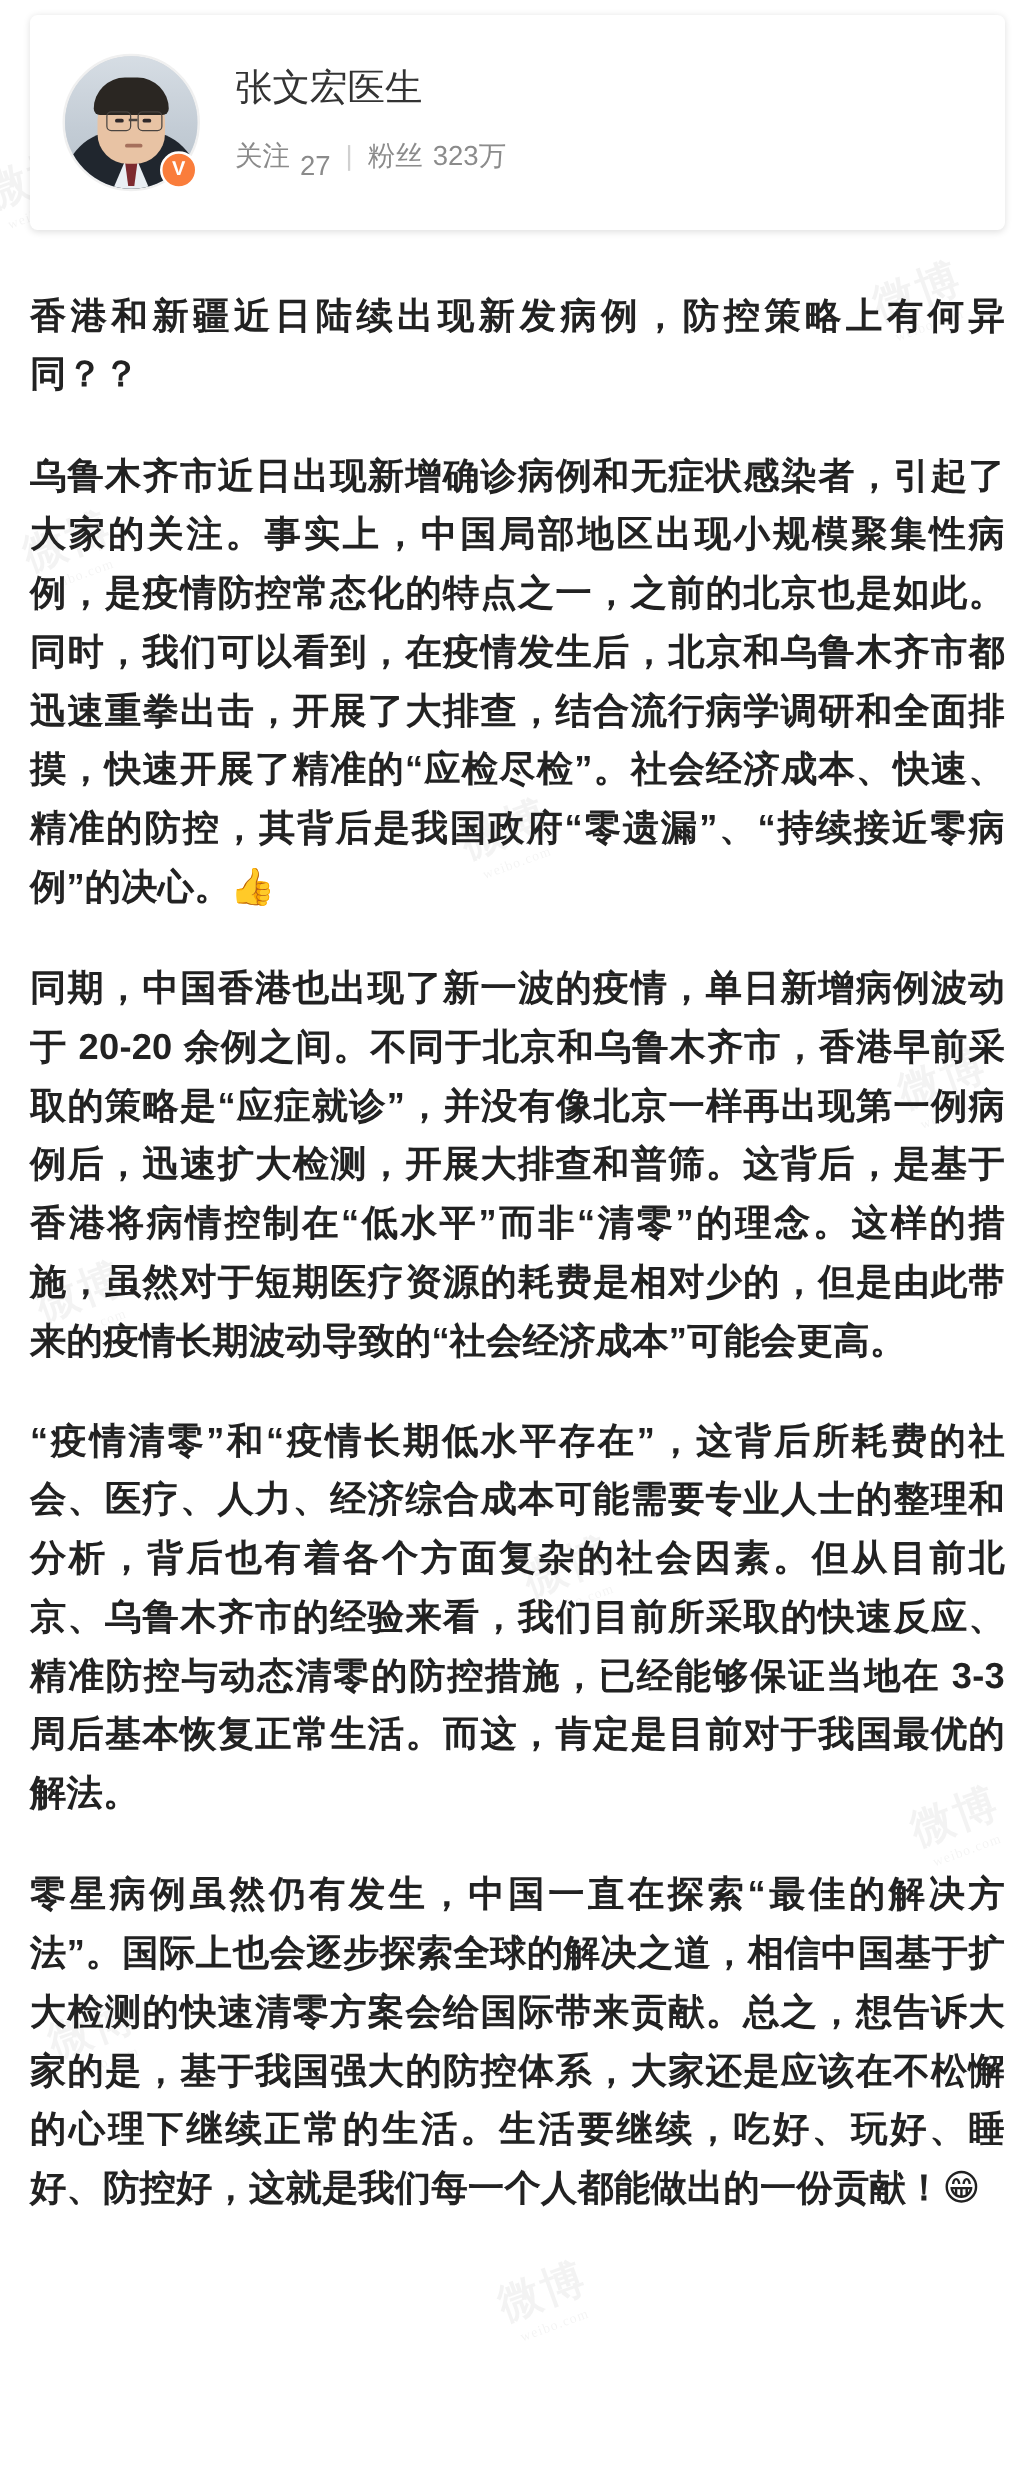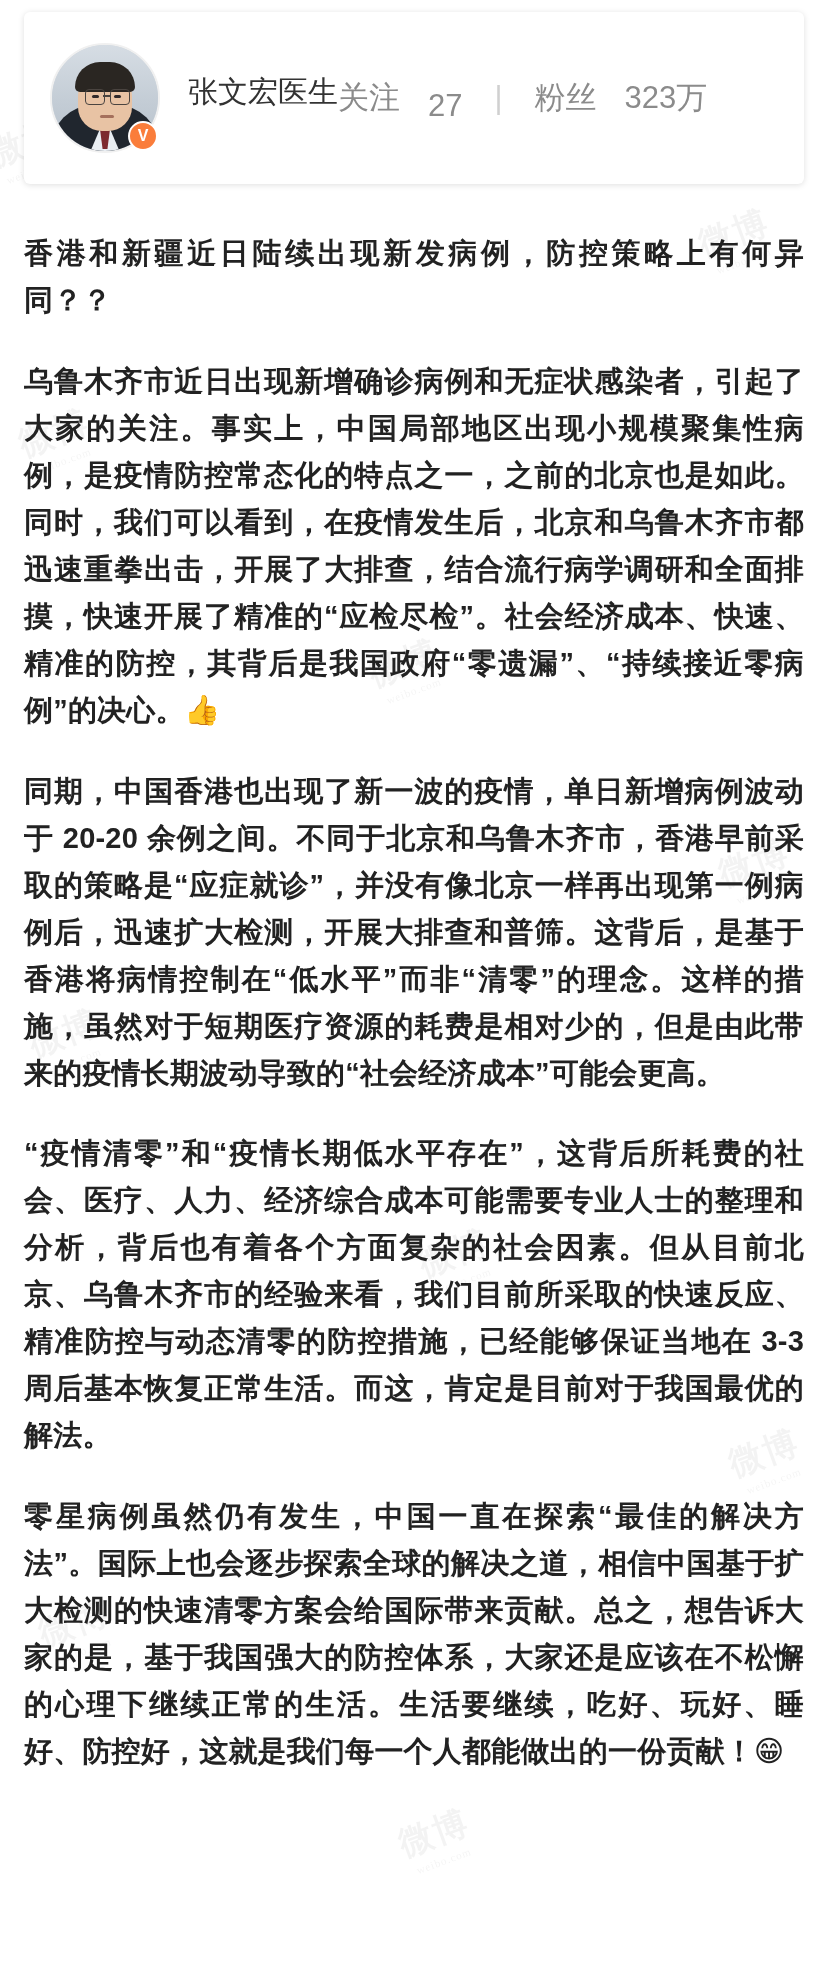--- a/index.html
+++ b/index.html
@@ -176,34 +176,34 @@
     font-size: 16px;
     font-weight: bold;
     display: flex;
     align-items: center;
     justify-content: center;
     line-height: 1;
   }
   .author-meta {
     margin-left: 28px;
     display: flex;
+    flex-direction: column;
     justify-content: center;
   }
   .author-name {
     font-size: 30px;
     color: #333333;
     line-height: 1.3;
     margin-bottom: 14px;
   }
   .author-stats {
-    font-size: 31px;
+    font-size: 22px;
     color: #8b8b8b;
     display: flex;
     align-items: center;
-    gap: 20px;
   }
   .stat-sep {
     margin: 0 12px;
     color: #d0d0d0;
   }
 
   
   .article {
     padding: 46px 24px 40px 24px;
     box-sizing: border-box;

